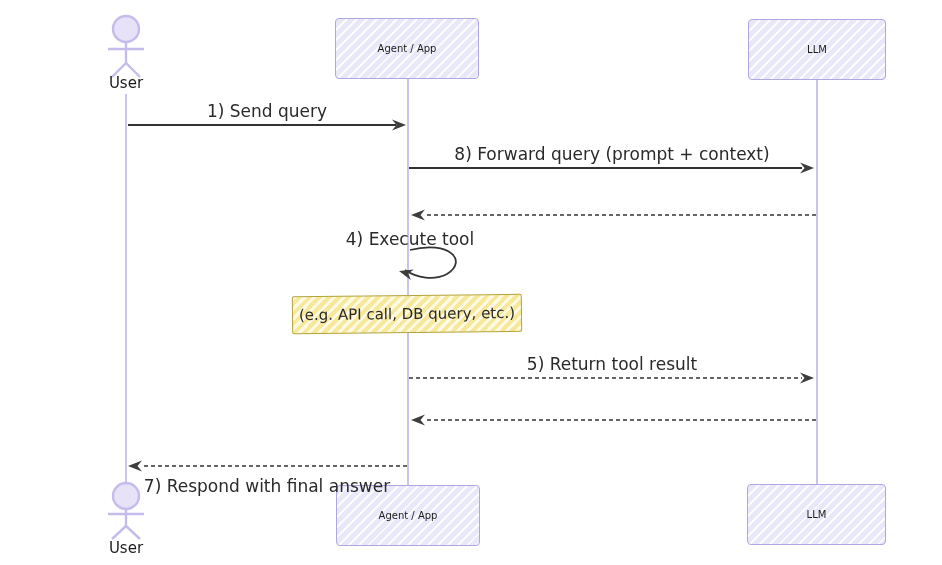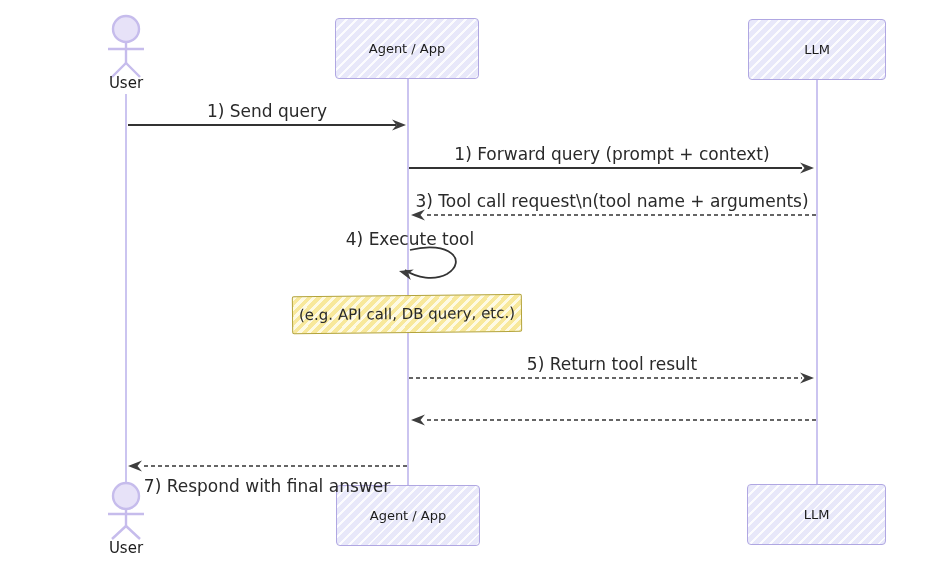--- a/index.html
+++ b/index.html
@@ -2,21 +2,21 @@
 <html><head>
 <meta charset="utf-8">
 <style>
   html,body{margin:0;padding:0;background:#fff;}
   .canvas{position:relative;width:942px;height:565px;background:#ffffff;
           font-family:"DejaVu Sans",sans-serif;color:#212121;overflow:hidden;}
   svg.layer{position:absolute;left:0;top:0;}
 
   
   .pbox{position:absolute;display:flex;align-items:center;justify-content:center;
-        font-size:13px;color:#1c1c1c;box-sizing:border-box;border:1.6px solid #b0a7e2;
+        font-size:10px;color:#1c1c1c;box-sizing:border-box;border:1.6px solid #b0a7e2;
         border-radius:4px;
         background:repeating-linear-gradient(135deg,rgba(255,255,255,.85) 0 2px,rgba(232,232,250,.55) 2px 7px),#e8e8f9;}
   .agent-top{left:335px;top:18px;width:144px;height:61px;}
   .llm-top{left:748px;top:19px;width:138px;height:61px;}
   .agent-bottom{left:336px;top:485px;width:144px;height:61px;}
   .llm-bottom{left:747px;top:484px;width:139px;height:61px;}
 
   .actor-label{position:absolute;width:84px;text-align:center;font-size:15px;color:#1c1c1c;}
   .user-top-label{left:84px;top:74px;}
   .user-bottom-label{left:84px;top:539px;}
@@ -96,22 +96,21 @@
     <span>Agent / App</span>
   </div>
   <div class="pbox llm-bottom">
     <span>LLM</span>
   </div>
 
   <div class="actor-label user-top-label">User</div>
   <div class="actor-label user-bottom-label">User</div>
 
   <div class="msg m1">1) Send query</div>
-  <div class="msg m2">1) Forward query (prompt + context)</div>
-  <div class="msg m3">3) Tool call request\n(tool name + arguments)</div>
+  <div class="msg m2">8) Forward query (prompt + context)</div>
   <div class="msg m4">4) Execute tool</div>
   <div class="msg m5">5) Return tool result</div>
   <div class="msg m7">7) Respond with final answer</div>
 
   <div class="note">
     <span>(e.g. API call, DB query, etc.)</span>
   </div>
 
 </div>
 

